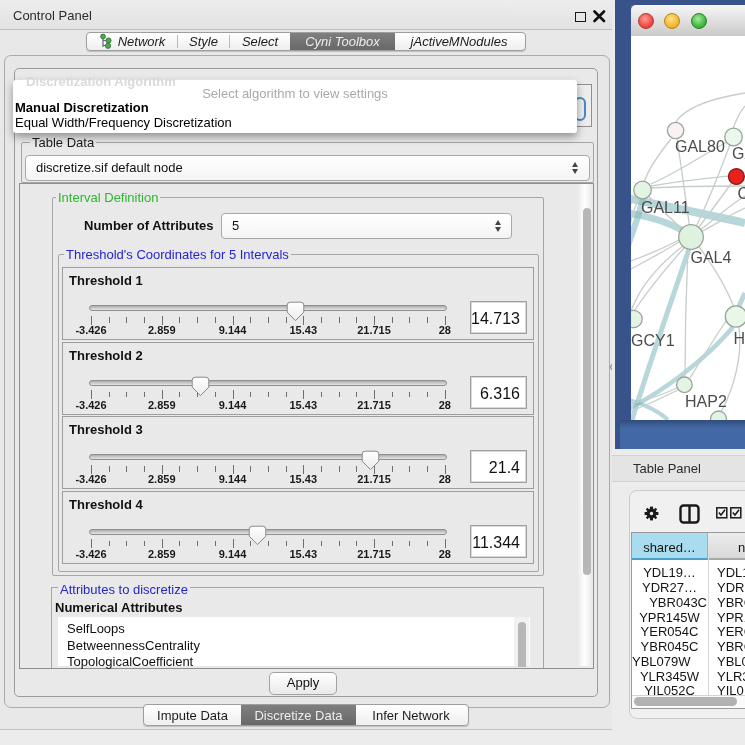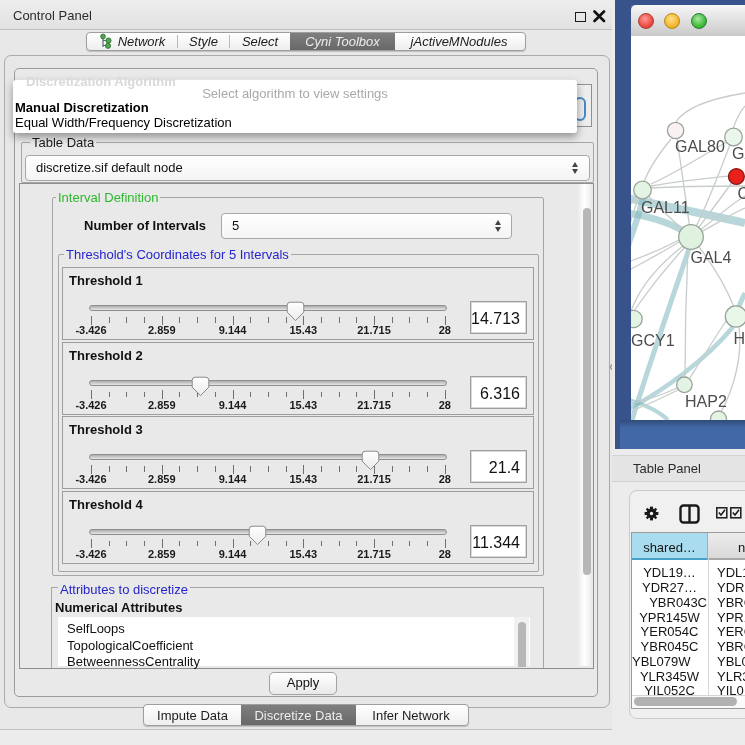--- a/index.html
+++ b/index.html
@@ -119,21 +119,21 @@
   <span class="txt">discretize.sif default node</span>
   <span class="spin" style="right:10px;top:6px;"></span>
 </div>
 
 <div class="abs" id="scrollpane" style="left:19px;top:183px;width:573px;height:484px;border:1px solid #8f8f8f;background:#e9e9e9;"></div>
 <div class="abs" id="sbtrack" style="left:577px;top:184px;width:14px;height:482px;background:linear-gradient(90deg,#e8e8e8,#ffffff 55%,#ededed);"></div>
 <div class="abs" id="sbthumb" style="left:583px;top:208px;width:7.5px;height:367px;border-radius:4px;background:#b7b7b7;"></div>
 
 <div class="abs grp" style="left:52px;top:197px;width:490px;height:377px;"></div>
 <div class="abs grptitle" style="left:56px;top:191px;color:#2db82d;">Interval Definition</div>
-<div class="abs" style="left:84px;top:218px;font-size:13px;font-weight:bold;color:#111;">Number of Intervals</div>
+<div class="abs" style="left:84px;top:218px;font-size:13px;font-weight:bold;color:#111;">Number of Attributes</div>
 <div class="abs combo" style="left:221px;top:213px;width:289px;height:24px;">
   <span class="txt">5</span>
   <span class="spin" style="right:9px;top:6px;"></span>
 </div>
 
 <div class="abs grp" style="left:58px;top:254px;width:479px;height:316px;"></div>
 <div class="abs grptitle" style="left:64px;top:248px;color:#2525cc;">Threshold's Coordinates for 5 Intervals</div>
 
 <div class="abs thp" style="top:267px;">
     <div class="lbl">Threshold 1</div>
@@ -306,22 +306,22 @@
     <div class="vbox">
       <span>11.344</span>
     </div>
   </div>
 
 <div class="abs" style="left:51px;top:587px;width:491px;height:80px;border:1px solid #a6a6a6;border-bottom:none;"></div>
 <div class="abs grptitle" style="left:58px;top:583px;color:#2525cc;">Attributes to discretize</div>
 <div class="abs" style="left:55px;top:600px;font-size:13px;font-weight:bold;color:#111;">Numerical Attributes</div>
 <div class="abs" id="attrlist">
   <div style="margin-top:4px;">SelfLoops</div>
+  <div>BetweennessCentrality</div>
   <div>TopologicalCoefficient</div>
-  <div>BetweennessCentrality</div>
 </div>
 <div class="abs" style="left:514px;top:617px;width:15px;height:49px;background:#f1f1f1;"></div>
 <div class="abs" style="left:518px;top:622px;width:8px;height:45px;border-radius:4px 4px 0 0;background:#b7b7b7;"></div>
 
 <div class="abs" id="applybtn">Apply</div>
 <div class="abs tabbar" id="bottabs">
   <div class="seg" style="width:97px;border-radius:6px;">Impute Data</div>
   <div class="seg sel" style="width:115px;">Discretize Data</div>
   <div class="seg" style="width:110px;">Infer Network</div>
 </div>

